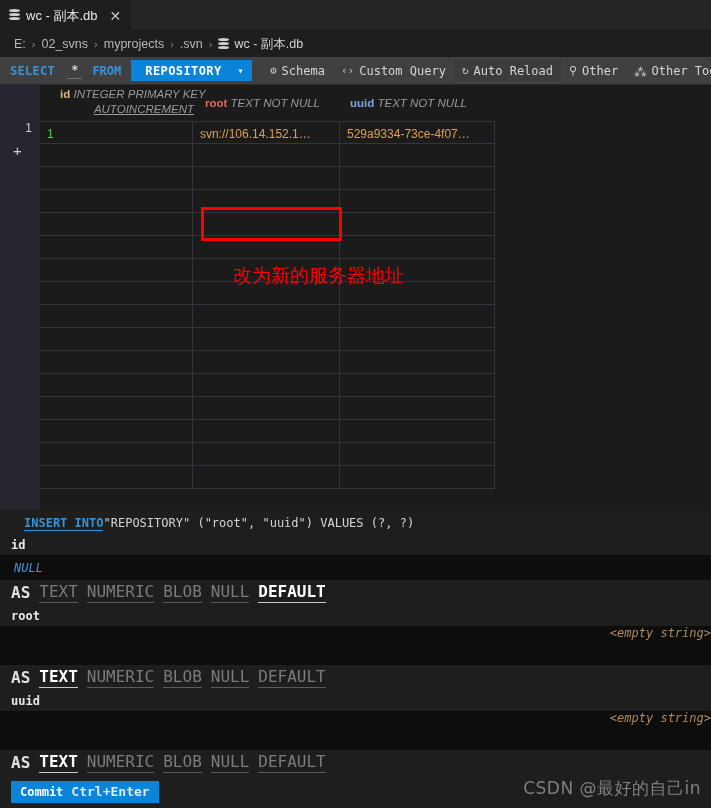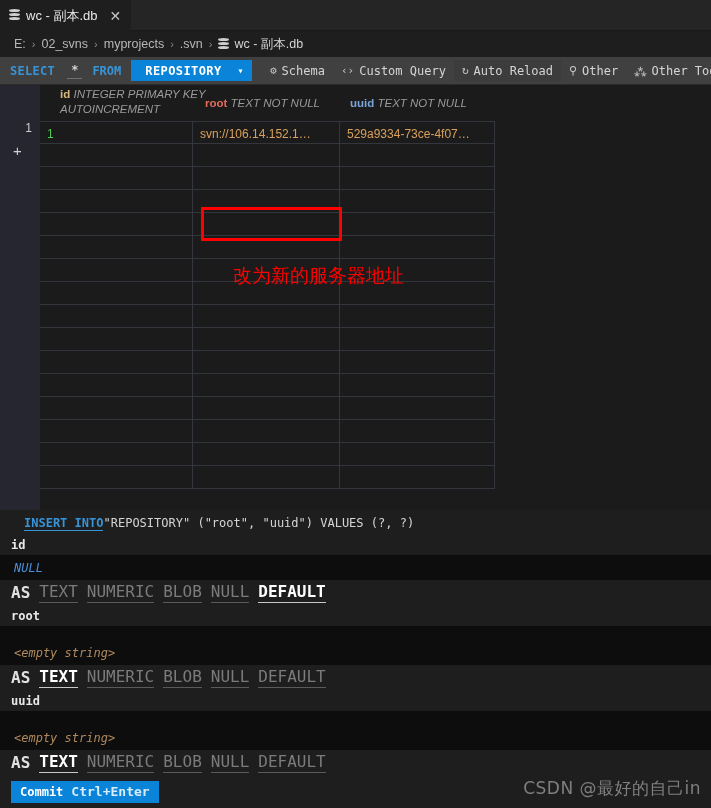--- a/index.html
+++ b/index.html
@@ -93,21 +93,21 @@
     line-height: 1; cursor: pointer;
   }
 
   .hdr {
     position: absolute; left: 40px; top: 0; height: 36px; width: 455px;
   }
   .hcell { position: absolute; top: 2px; font-size: 11.5px; line-height: 15px; }
   .hname { font-weight: bold; }
   .htype { color: #9a9a9a; font-style: italic; }
   .hcol-id { left: 20px; width: 150px; text-align: left; }
-  .hcol-id .l2 { display: block; text-align: left; width: 134px; }
+  .hcol-id .l2 { display: block; text-align: right; width: 134px; text-decoration: underline; }
   .hcol-root { left: 165px; top: 11px; }
   .hcol-uuid { left: 310px; top: 11px; }
 
   .cells { position: absolute; left: 40px; top: 36px; }
   .grow {
     position: relative; height: 23px; width: 455px;
     border-bottom: 1px solid #33373d;
   }
   .gc {
     position: absolute; top: 0; height: 23px; border-right: 1px solid #33373d;
@@ -142,21 +142,21 @@
   .sqlkw { color: #3794d8; font-weight: bold; border-bottom: 1px solid #3794d8; }
   .fld-label {
     height: 21px; display: flex; align-items: center; padding-left: 11px;
     font-size: 12px; color: #e8e8e8; font-weight: bold;
   }
   .fld-input {
     height: 25px; background: #0d0d0d; display: flex; align-items: center;
     padding-left: 14px; font-size: 12px; font-style: italic;
     border: none; cursor: text;
   }
-  .fld-input.tall { height: 39px; align-items: flex-start; padding-top: 20px; }
+  .fld-input.tall { height: 39px; align-items: flex-start; padding-top: 0; justify-content: flex-end; }
   .ph-null { color: #4a90d9; }
   .ph-empty { color: #b08a5c; }
   .astrip {
     height: 25px; display: flex; align-items: center; padding-left: 11px;
     gap: 9px; font-size: 16px;
   }
   .as-word { color: #e0e0e0; font-weight: bold; }
   .as-opt {
     color: #7b7b7b; border-bottom: 1px solid #5a5a5a; cursor: pointer;
     padding-bottom: 1px;

